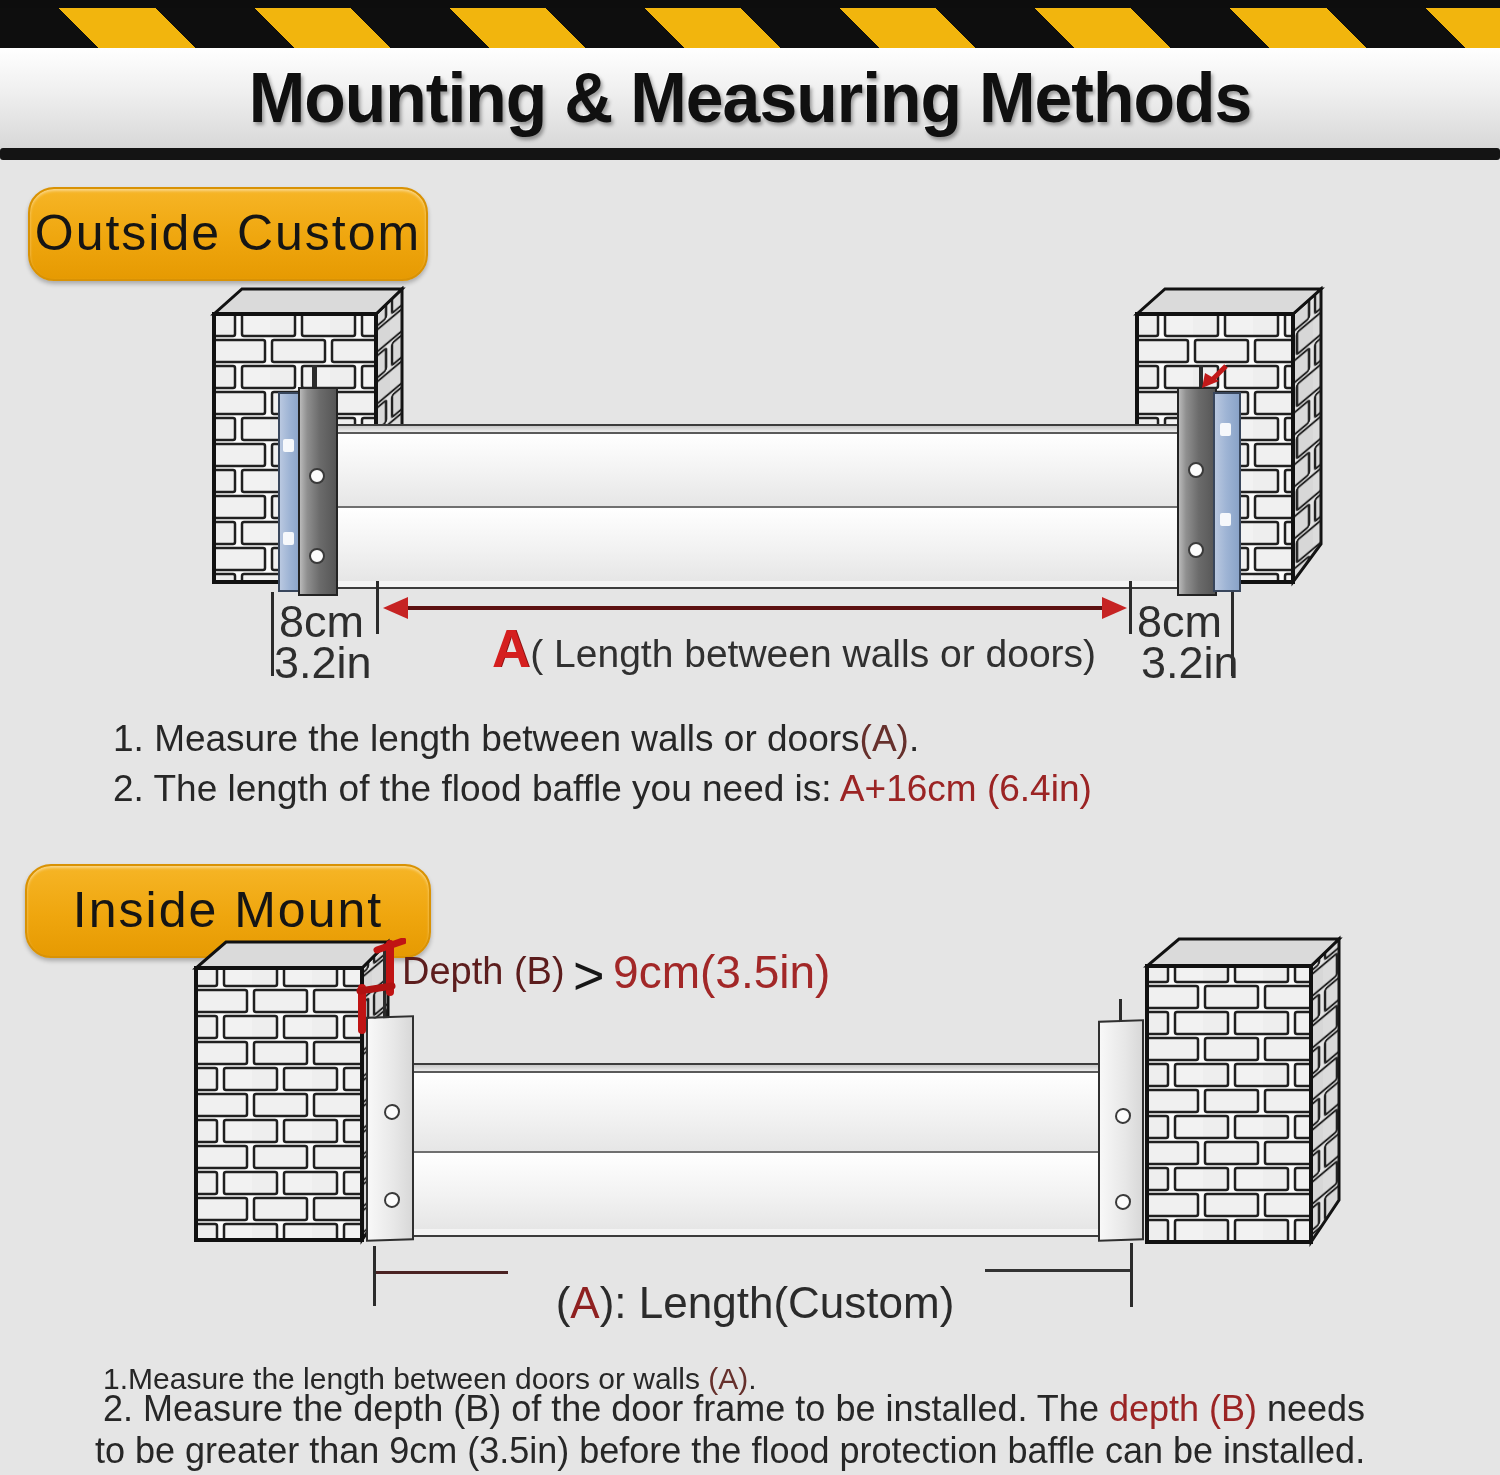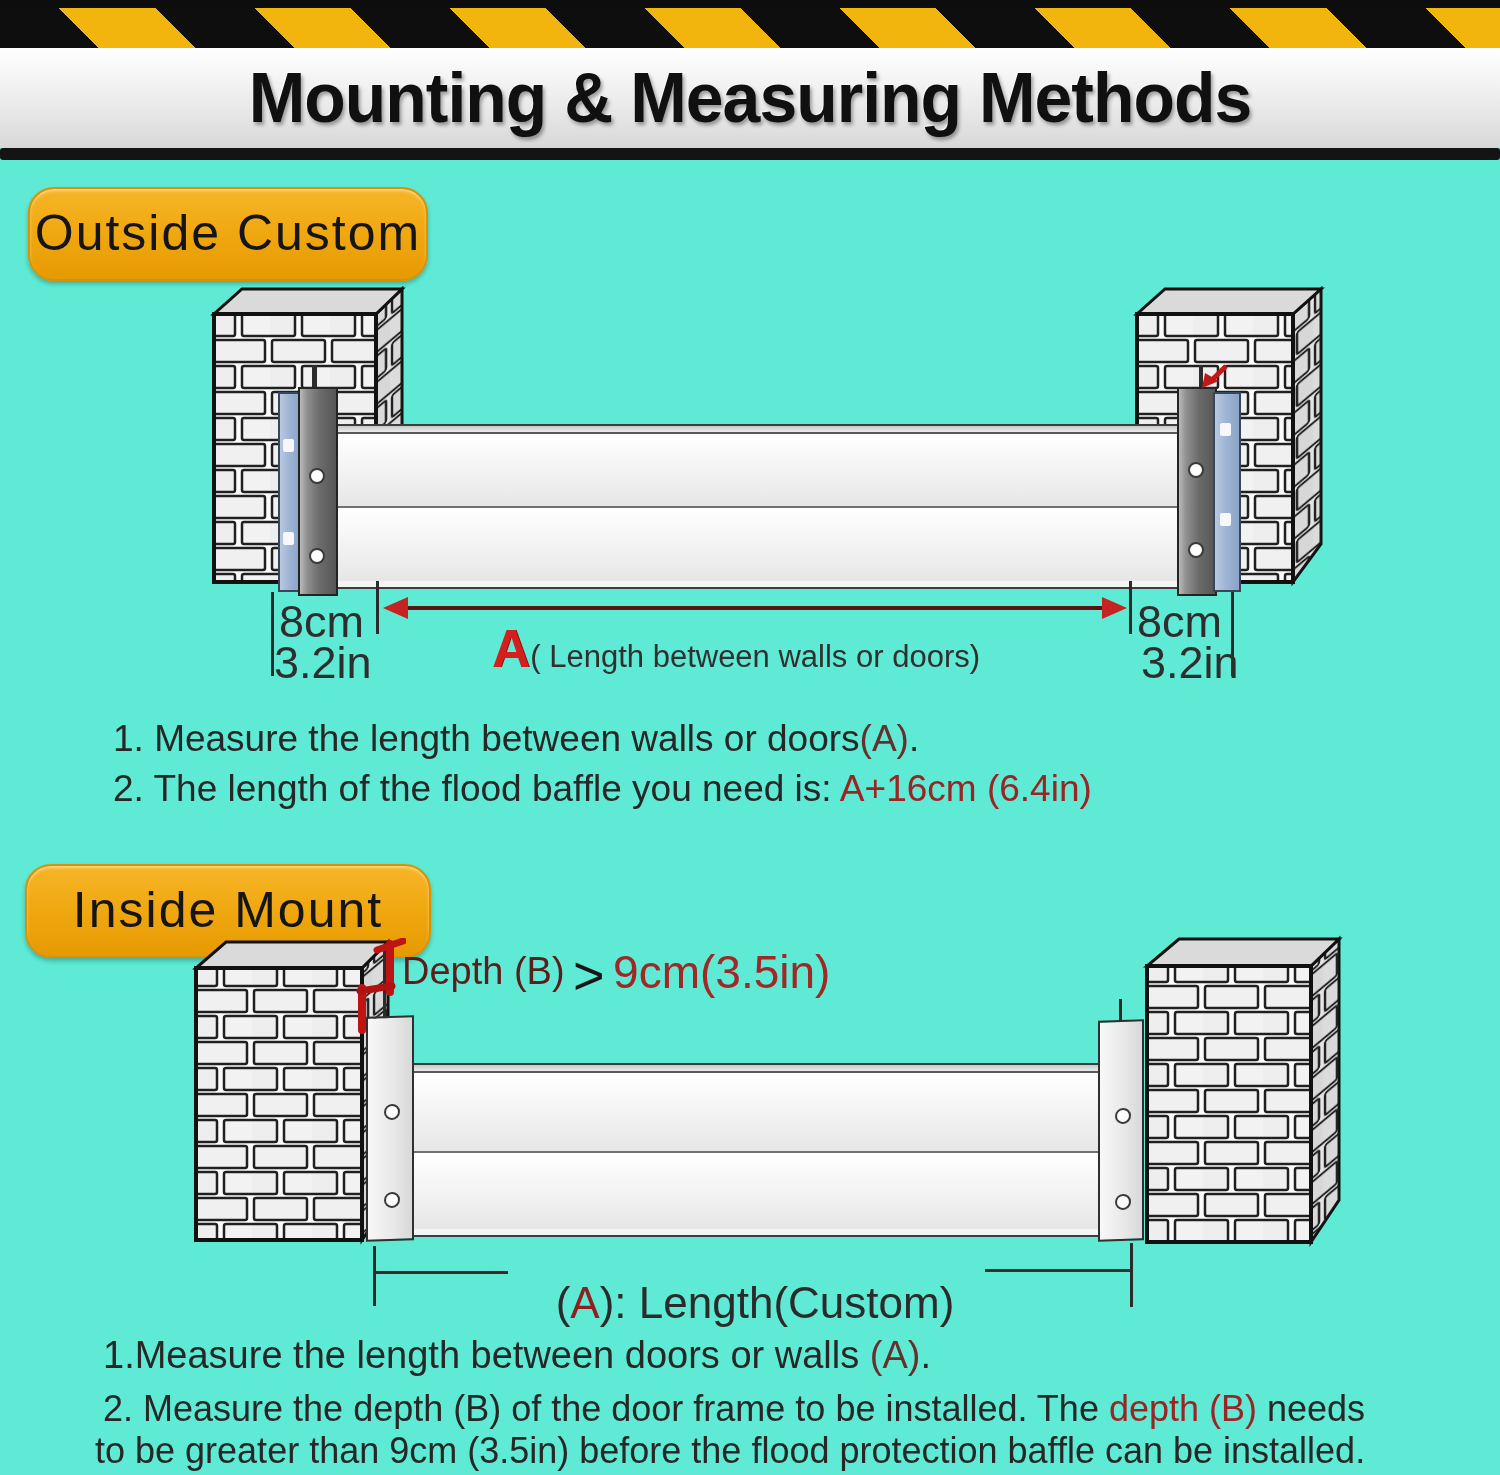--- a/index.html
+++ b/index.html
@@ -1,16 +1,16 @@
 <!DOCTYPE html>
 <html><head>
 <meta charset="utf-8">
 <style>
   html,body{margin:0;padding:0;background:#ffffff;}
-  .page{position:relative;width:1500px;height:1475px;background:#5eead4;overflow:hidden;
+  .page{position:relative;width:1500px;height:1475px;background:#e5e5e5;overflow:hidden;
         font-family:"Liberation Sans", sans-serif;}
   .abs{position:absolute;}
 
   
   .bar-a{left:0;top:0;width:1500px;height:8px;background:#0d0d0d;}
   .hazard{left:0;top:8px;width:1500px;height:40px;
           background:repeating-linear-gradient(45deg,#0e0e0e 0 70px,#f2b50d 70px 138px);
           border-bottom:2px solid #e6e6e6;}
   .banner{left:0;top:48px;width:1500px;height:100px;
           background:linear-gradient(180deg,#ffffff 0%,#efefef 45%,#d8d8d8 100%);}
@@ -49,21 +49,21 @@
   .pin{background:#2c2c2c;}
 
   
   .tick{background:#2b2b2b;width:3px;}
   .mlabel{font-size:45px;color:#2e2e2e;white-space:nowrap;}
   .steps{font-size:37px;color:#272727;white-space:nowrap;}
   .steps .hl{color:#9b2424;}
   .steps .hl-soft{color:#66302c;}
   .span-label{white-space:nowrap;}
   .span-label .big-a{font-size:53px;font-weight:700;color:#d51f1f;text-shadow:1px 0 #8a0f0f;}
-  .span-label .cap{font-size:31px;color:#303030;}
+  .span-label .cap{font-size:39px;color:#303030;}
   .depth-label{white-space:nowrap;}
   .depth-label .d1{font-size:38px;color:#5c1d1d;}
   .depth-label .gt{font-size:54px;color:#161616;margin:0 4px;}
   .depth-label .d2{font-size:46px;color:#a22727;}
   .len-label{font-size:44px;color:#2b2b2b;white-space:nowrap;}
   .len-label .a-red{color:#8f2020;}
   .hline-l{background:#4a2222;height:3px;}
   .hline-r{background:#333333;height:3px;}
   svg{display:block;}
 </style>
@@ -216,21 +216,21 @@
   </div>
 
   <div class="abs tick" style="left:373px;top:1246px;height:60px;"></div>
   <div class="abs hline-l" style="left:376px;top:1271px;width:132px;"></div>
   <div class="abs len-label" style="left:545px;top:1252px;width:420px;text-align:center;margin-top:26px;">
     <span>(</span><span class="a-red">A</span><span>): Length(Custom)</span>
   </div>
   <div class="abs hline-r" style="left:985px;top:1269px;width:146px;"></div>
   <div class="abs tick" style="left:1130px;top:1243px;height:64px;"></div>
 
-  <div class="abs steps" style="left:103px;top:1334px;font-size:38px;">
+  <div class="abs steps" style="left:103px;top:1362px;font-size:30px;">
     <span>1.Measure the length between doors or walls </span><span class="hl-soft">(A)</span><span>.</span>
   </div>
   <div class="abs steps" style="left:103px;top:1388px;font-size:36px;">
     <span>2. Measure the depth (B) of the door frame to be installed. The </span><span class="hl">depth (B)</span><span> needs</span>
   </div>
   <div class="abs steps" style="left:95px;top:1430px;font-size:36px;">
     <span>to be greater than 9cm (3.5in) before the flood protection baffle can be installed.</span>
   </div>
 
 </div>

